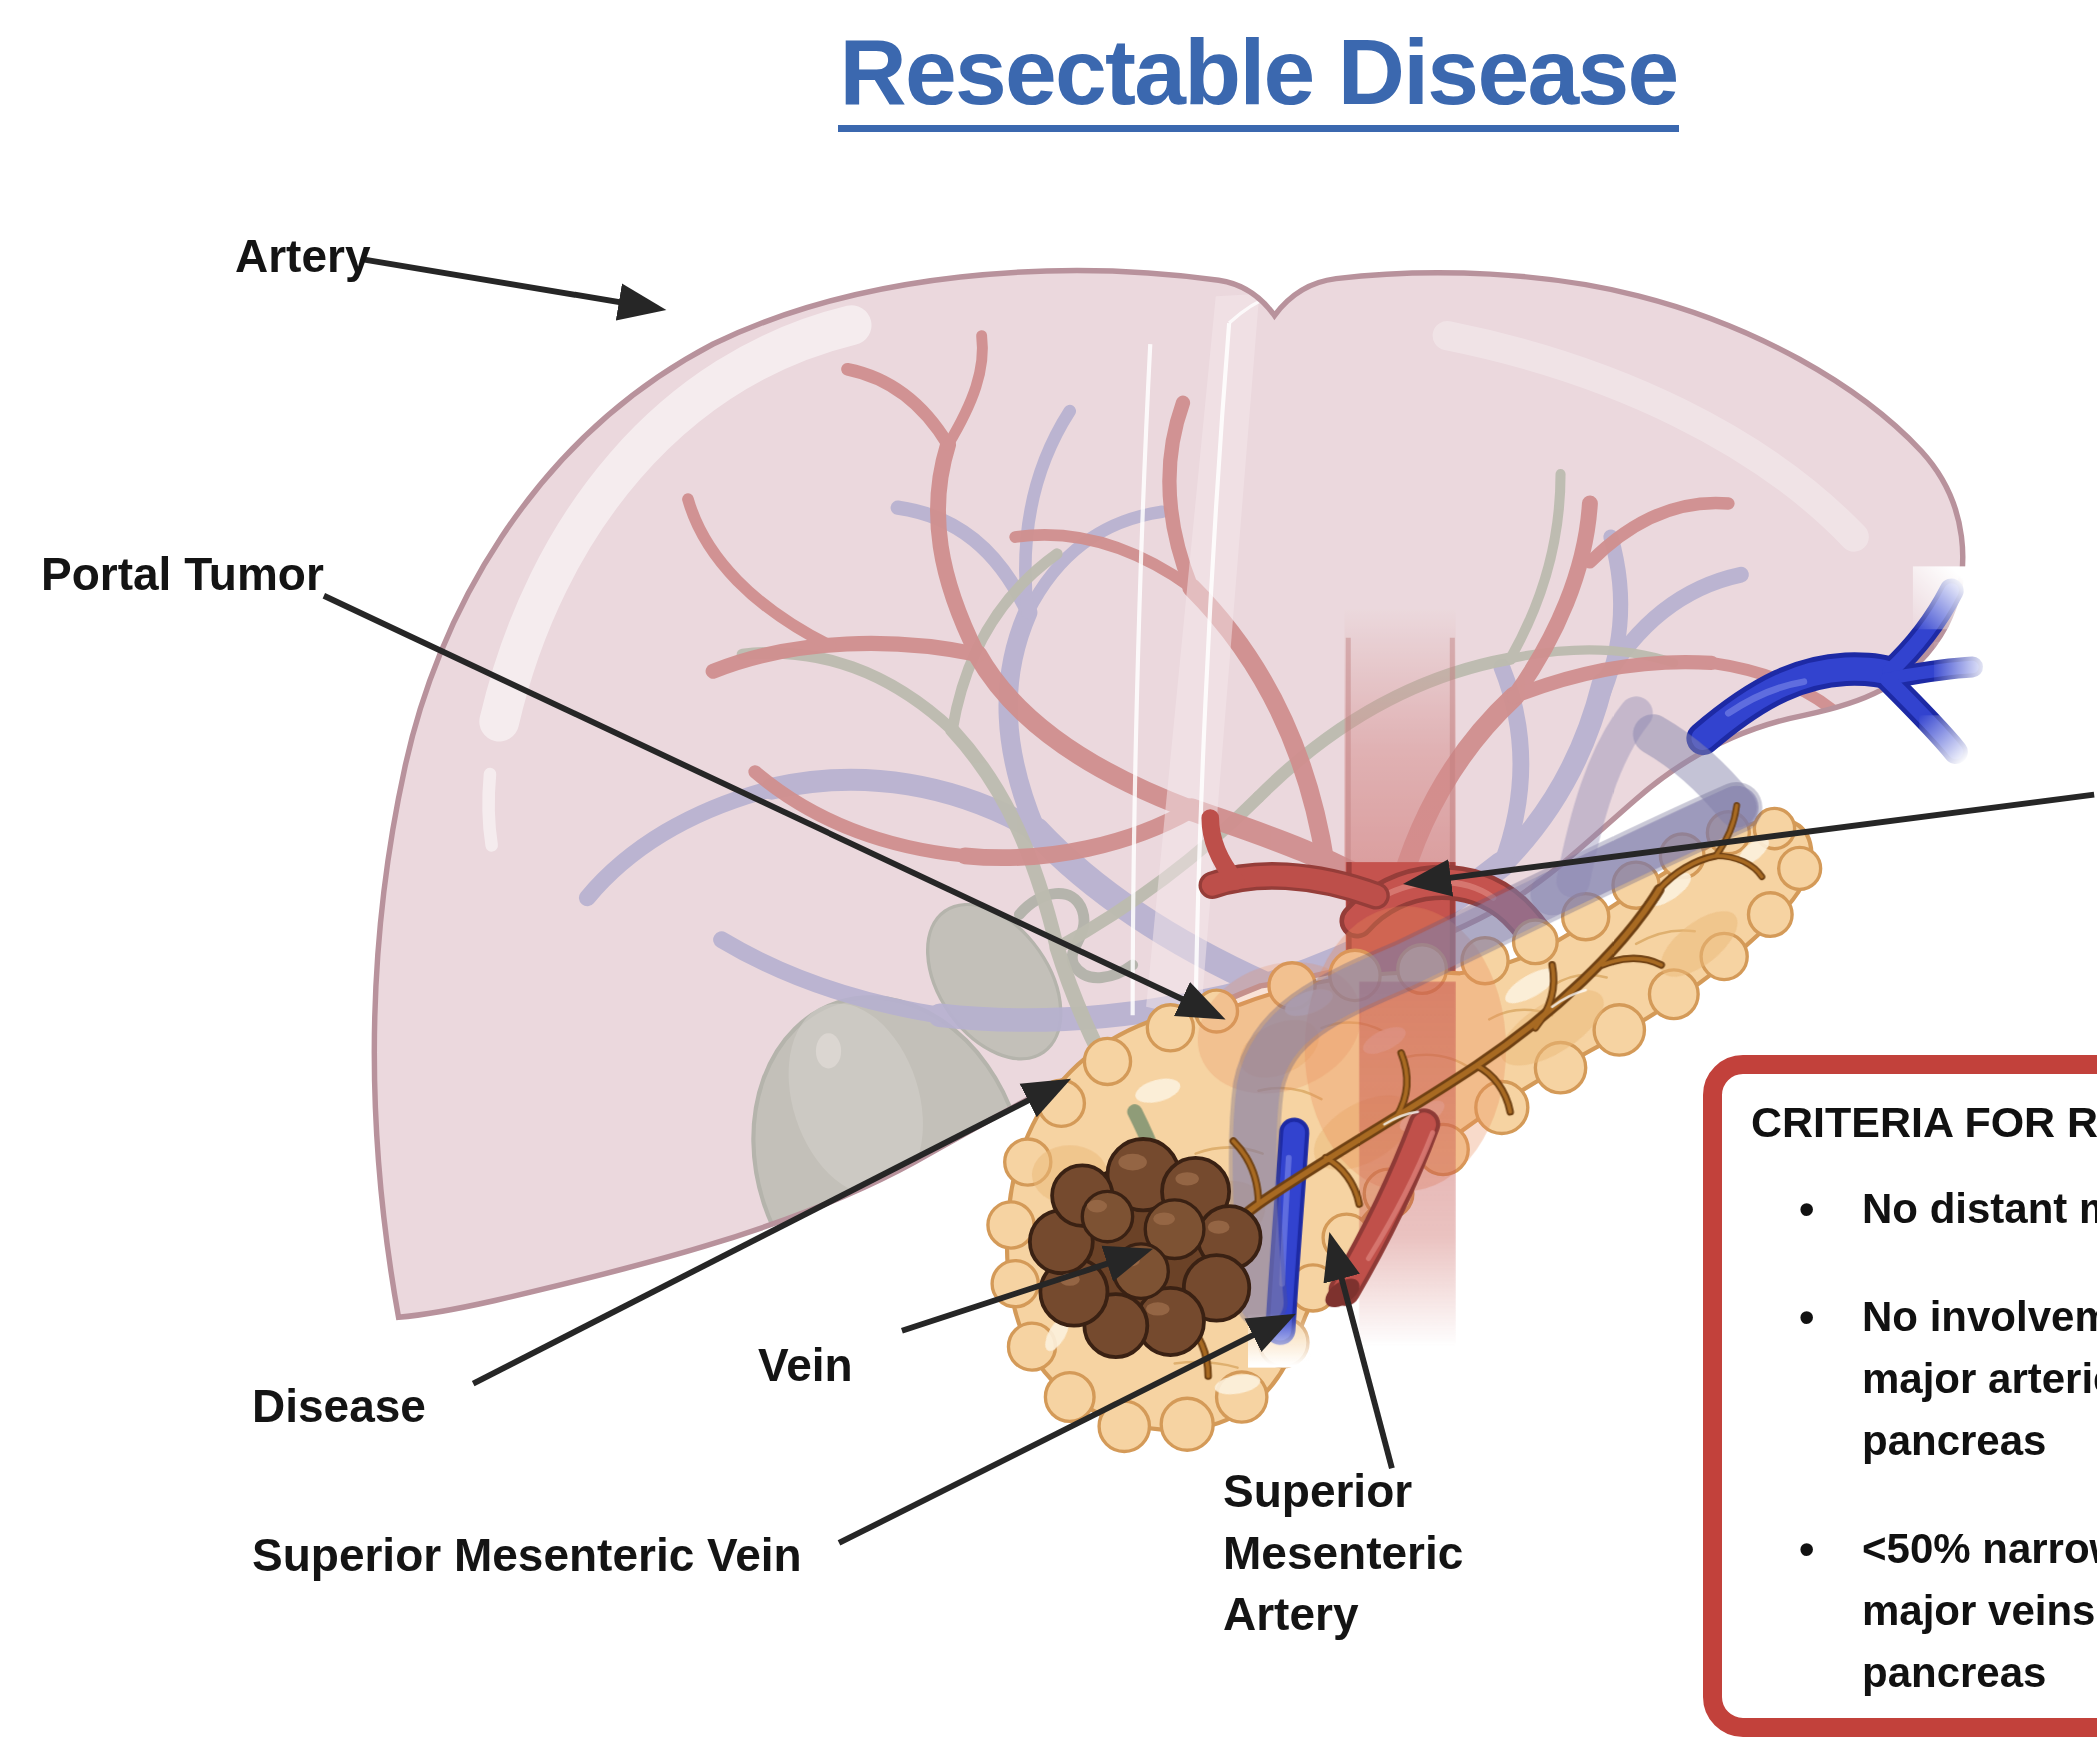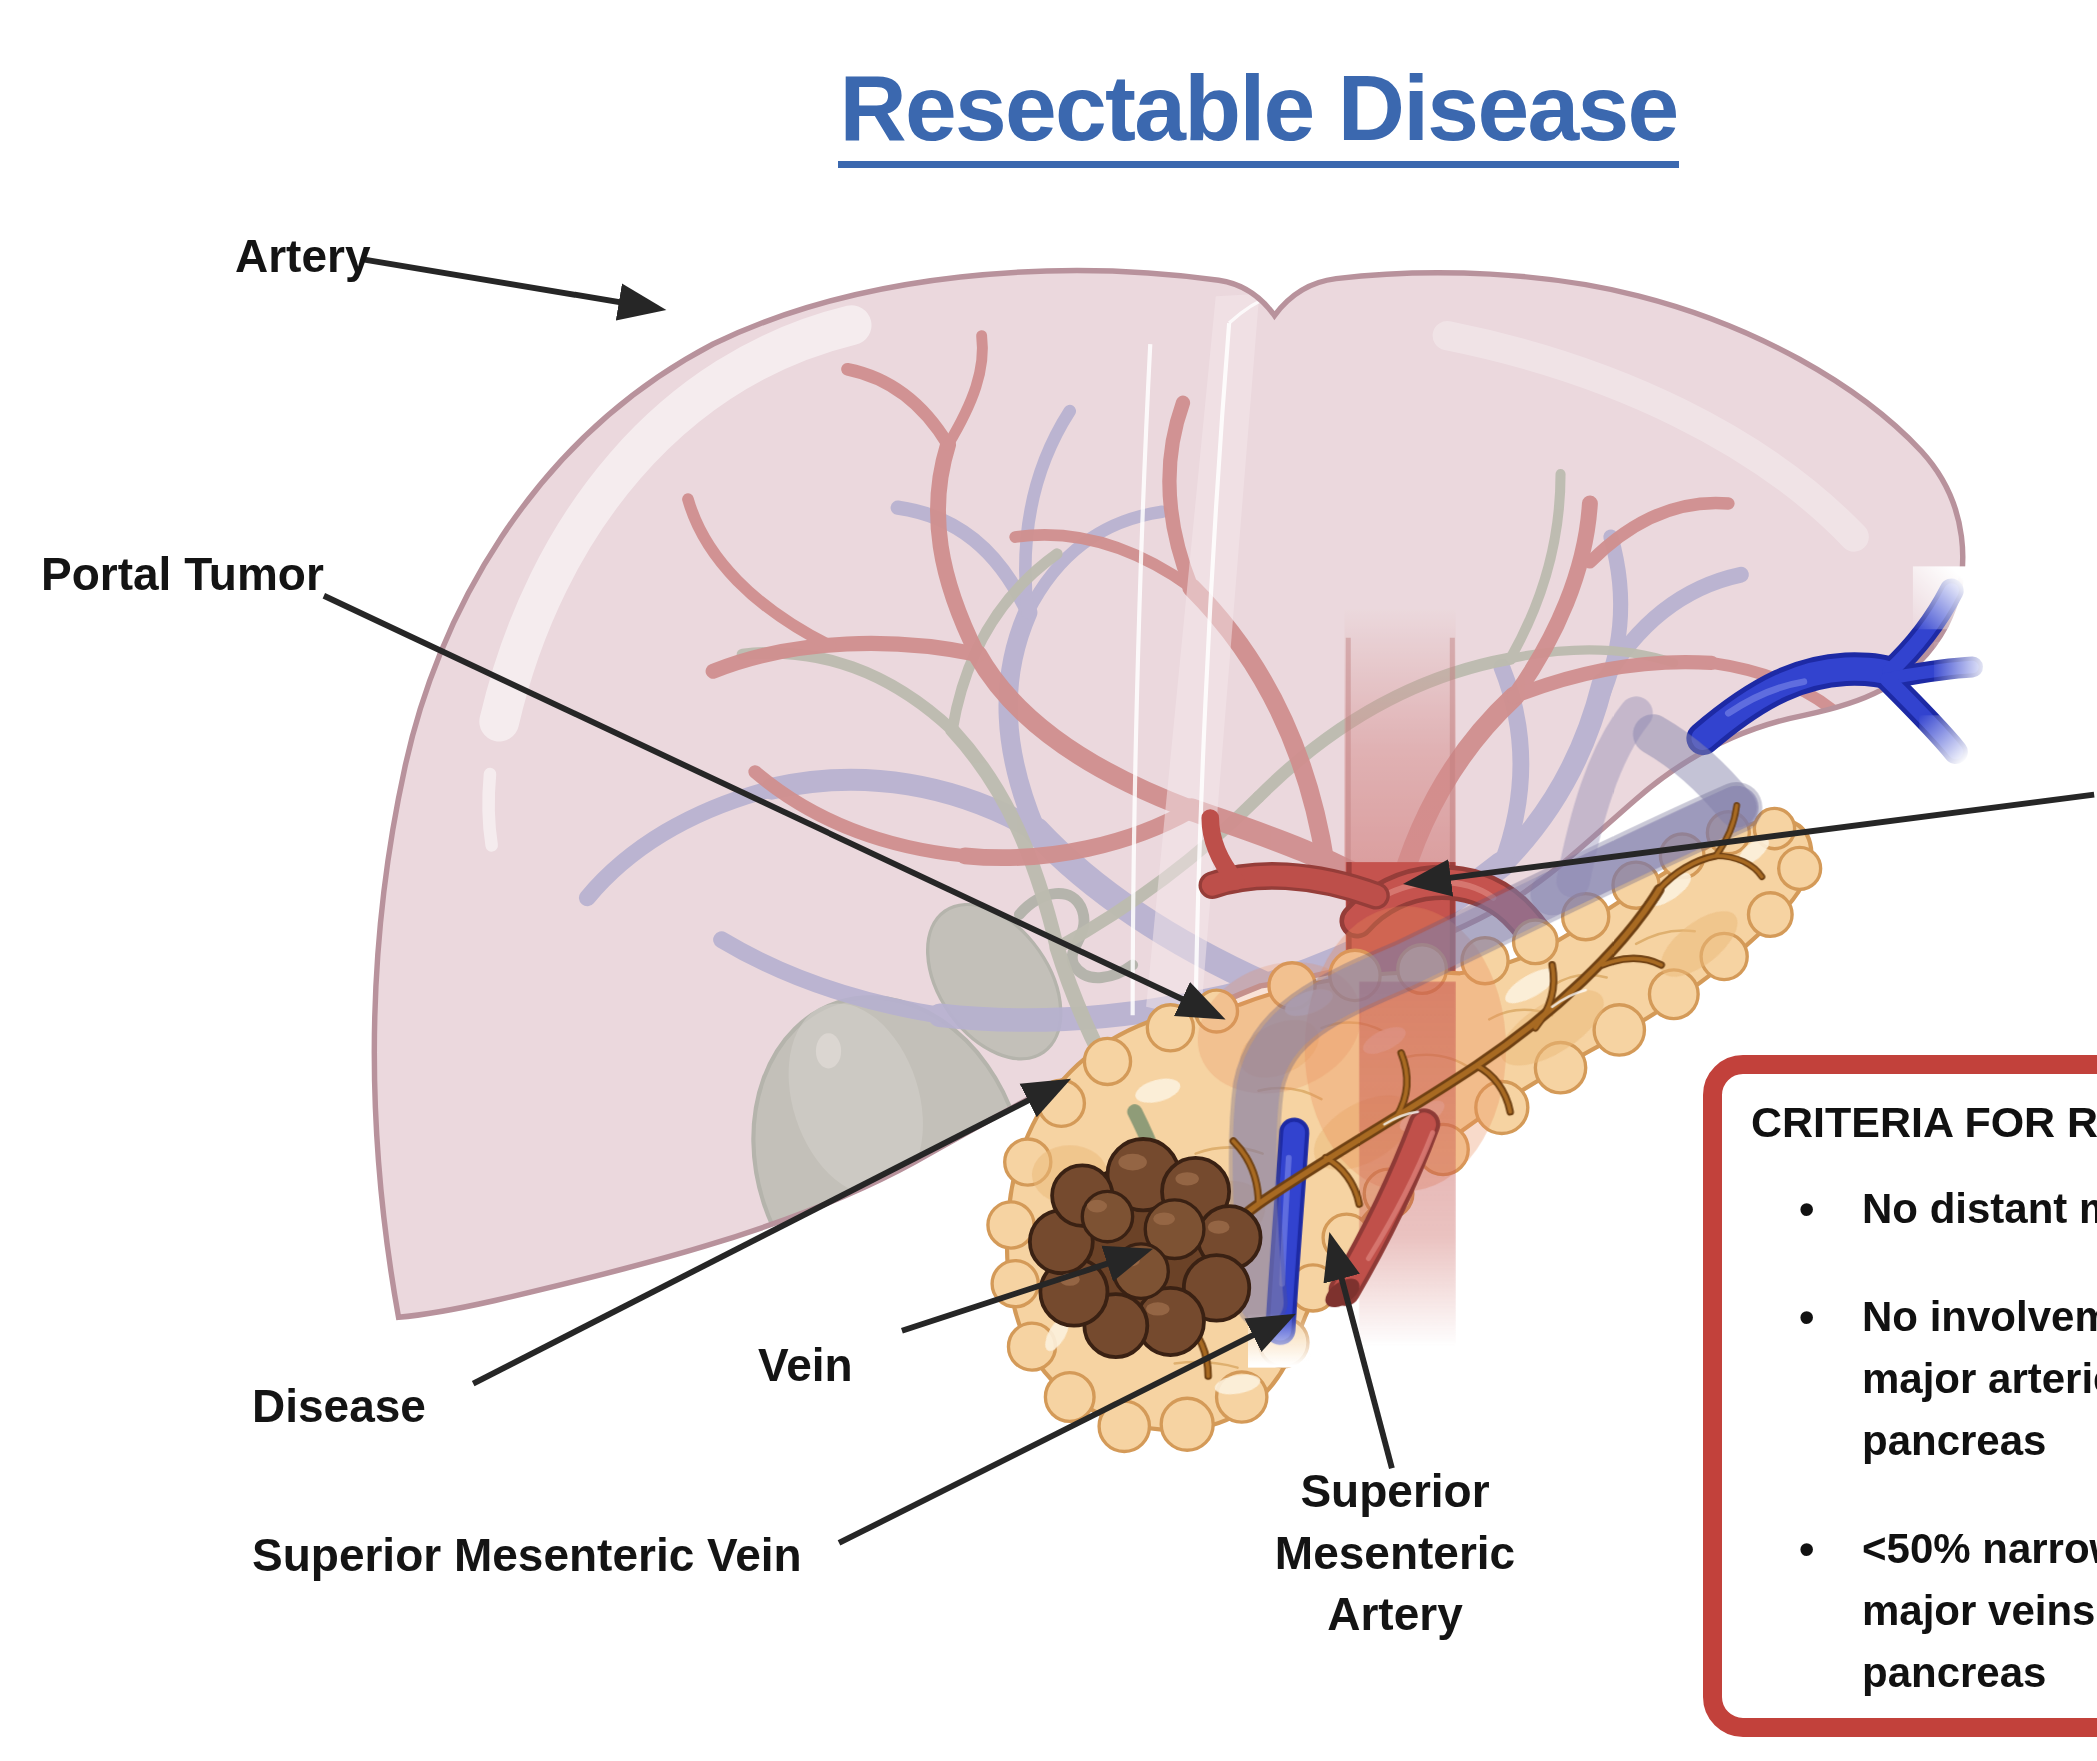--- a/index.html
+++ b/index.html
@@ -1,23 +1,23 @@
 <!DOCTYPE html>
 <html style="font-size:6.7px"><head>
 <meta charset="utf-8">
 <style>
   html,body{margin:0;padding:0;background:#fff;}
   .page{position:relative;width:2517px;height:1762px;background:#ffffff;overflow:hidden;
         font-family:"Liberation Sans",sans-serif;}
   .diagram-svg{position:absolute;left:0;top:0;width:2517px;height:1762px;}
   .title-wrap{position:absolute;left:0;top:26px;width:100%;text-align:center;}
   .title-text{display:inline-block;font-size:93px;font-weight:700;letter-spacing:-1.7px;
-      color:#3b68af;line-height:1.0;border-bottom:7.6px solid #3b68af;padding:0 1.7px 5.9px 1.7px;margin-top:36px;}
+      color:#3b68af;line-height:1.0;border-bottom:7.6px solid #3b68af;padding:0 1.7px 5.9px 1.7px;}
   .lbl{position:absolute;font-weight:700;font-size:46px;color:#141414;line-height:1.18;white-space:nowrap;}
-  .lbl-center{white-space:normal;text-align:center;line-height:1.34;}
+  .lbl-center{white-space:normal;line-height:1.34;}
   .criteria-box{position:absolute;left:1703px;top:1055px;width:770px;height:682px;
       box-sizing:border-box;border:19px solid #c2413b;border-radius:40px;background:#fff;
       padding:23px 25px 0 29px;}
   .criteria-title{font-size:43px;font-weight:700;color:#111;line-height:1.2;margin:0 0 29px 0;}
   .criteria-item{display:flex;align-items:flex-start;margin:0 0 46px 48px;}
   .criteria-item .b{flex:none;width:63px;font-size:44px;line-height:62px;font-weight:700;color:#111;}
   .criteria-item .t{width:545px;font-size:42px;line-height:62px;font-weight:700;color:#111;}
 </style>
 </head>
 <body>

